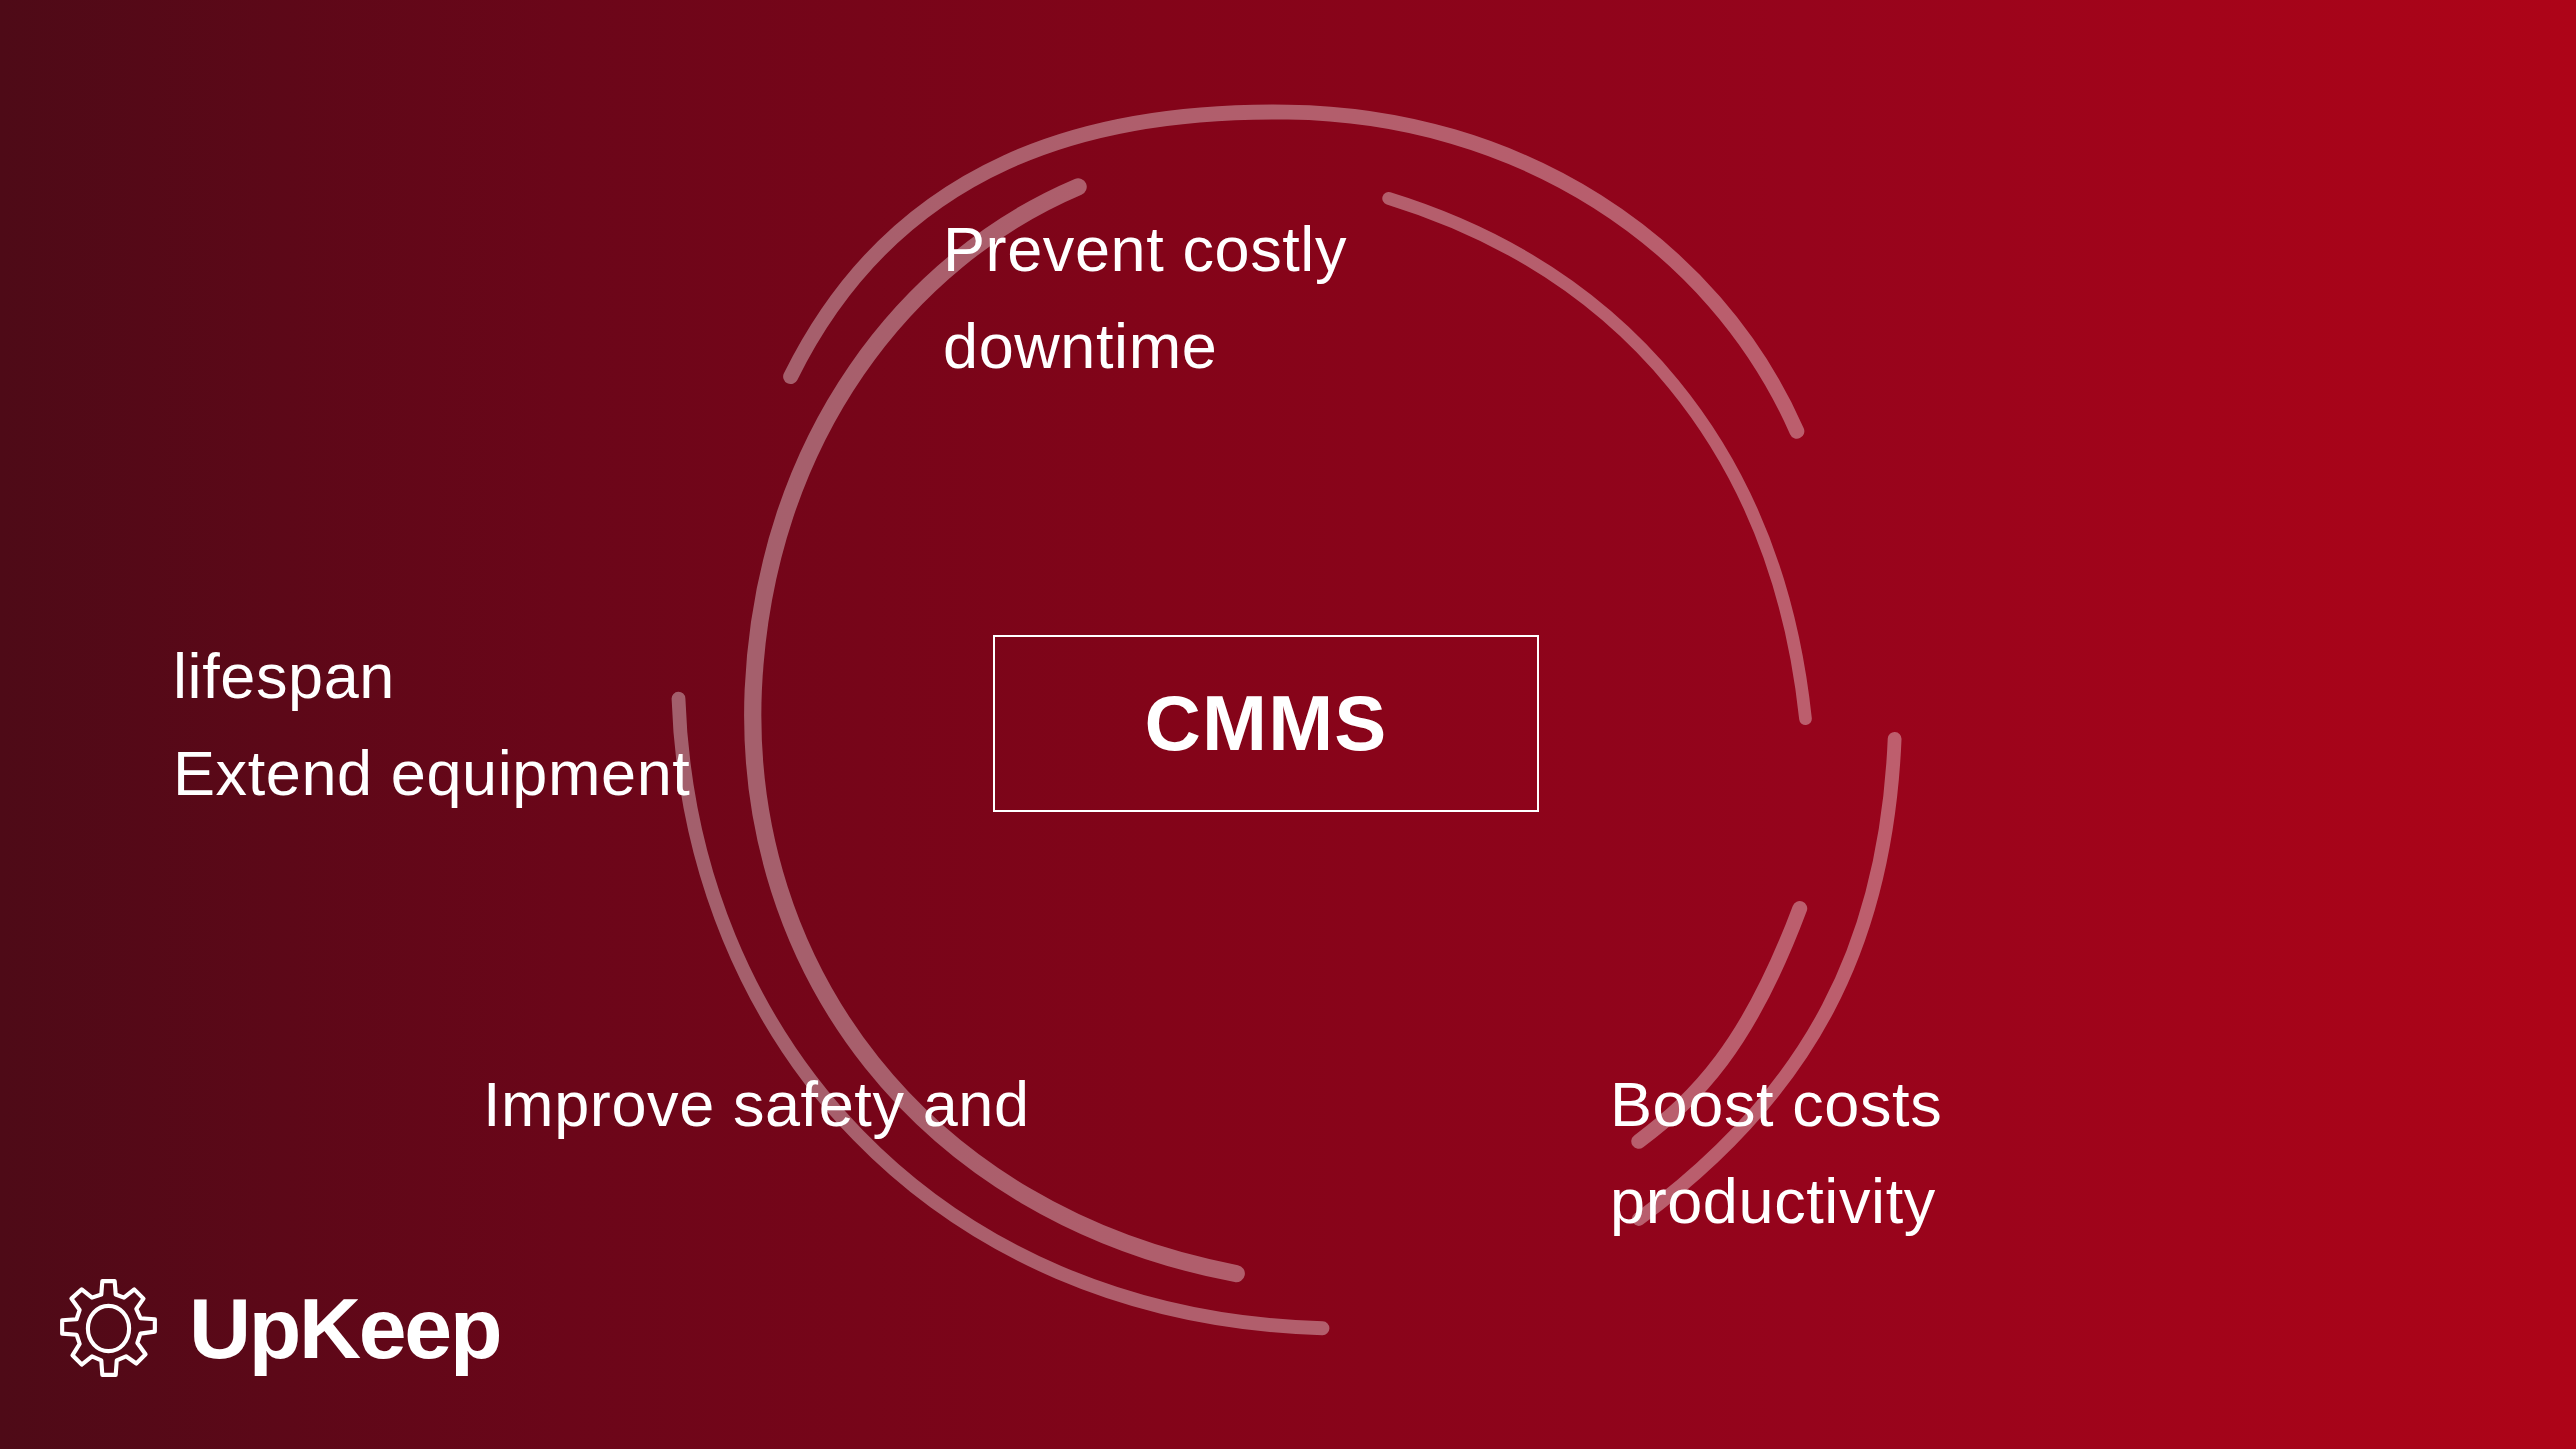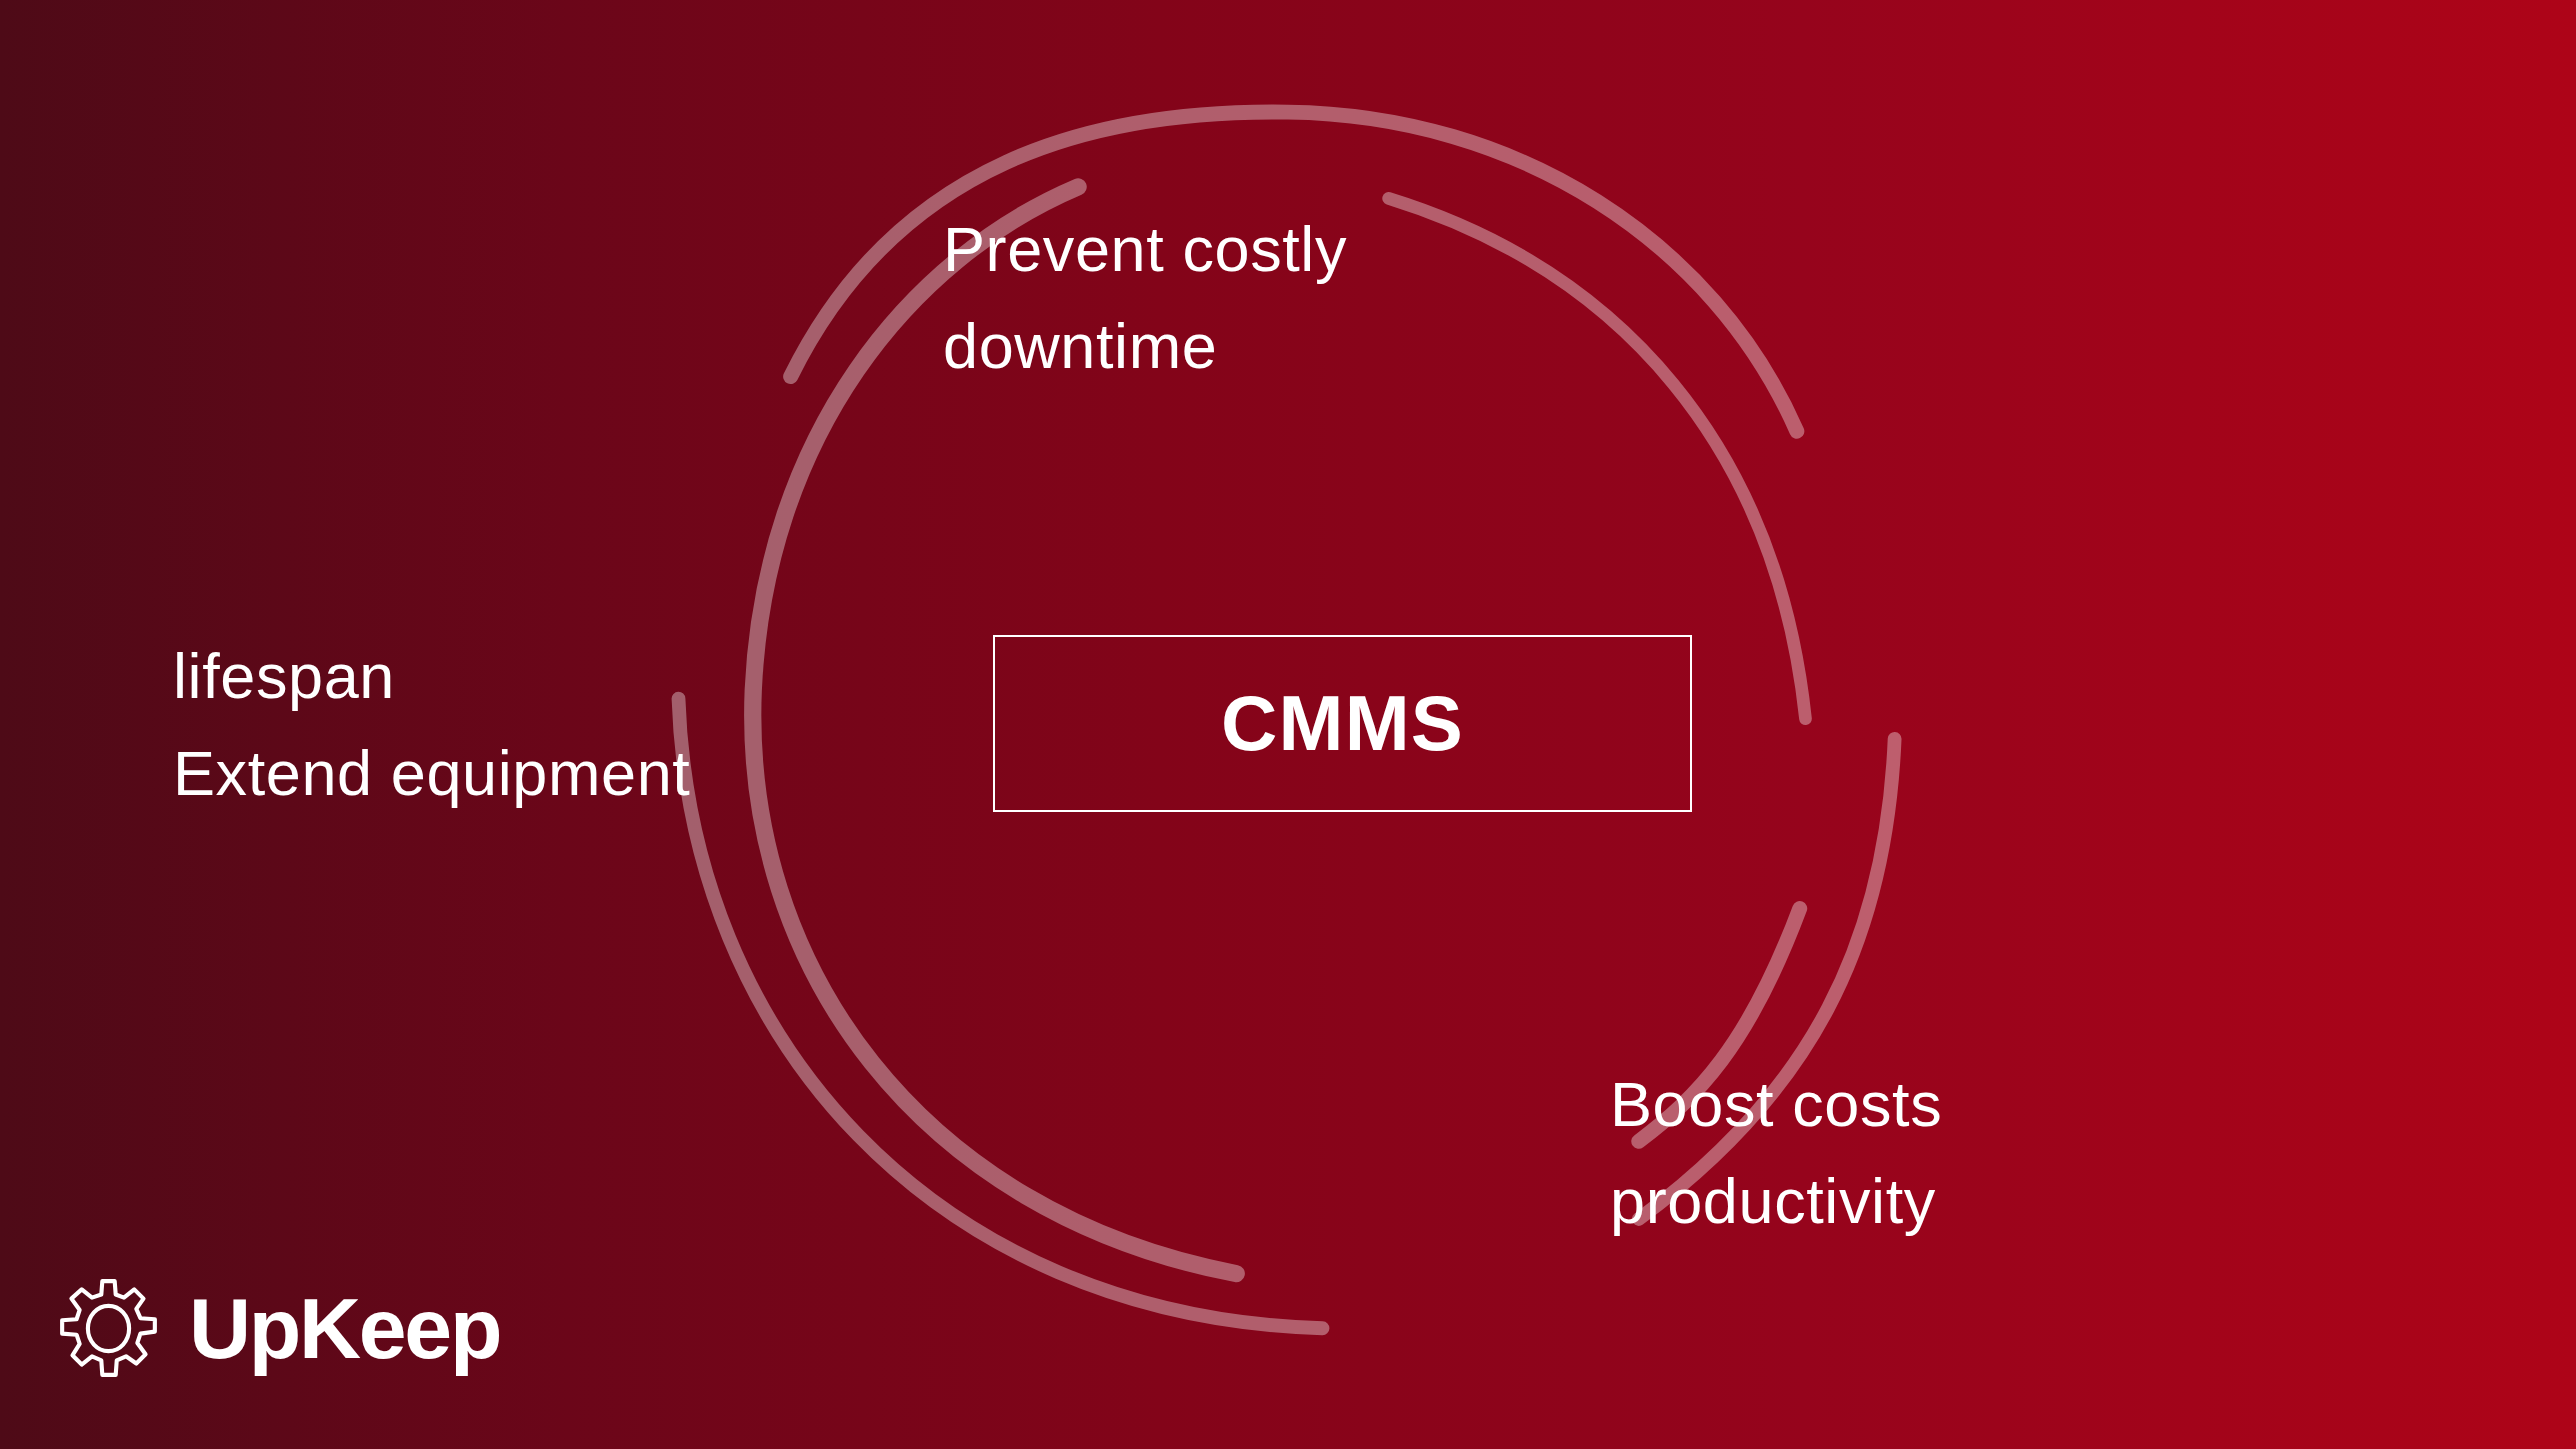--- a/index.html
+++ b/index.html
@@ -8,21 +8,21 @@
     background: linear-gradient(90deg, #4e0a17 0%, #6b0619 22%, #830419 45%, #96041c 70%, #ae0418 100%);
     font-family: "Liberation Sans", sans-serif; color: #ffffff;
   }
   .arcs { position: absolute; left: 0; top: 0; width: 2576px; height: 1449px; }
   .label {
     position: absolute; font-size: 63px; line-height: 97px;
     font-weight: 400; letter-spacing: 0.6px; white-space: nowrap;
   }
   .label span { display: block; }
   .center-box {
-    position: absolute; left: 993px; top: 635px; width: 699px; height: 177px;
+    position: absolute; left: 993px; top: 635px; width: 546px; height: 177px;
     border: 2.3px solid #ffffff; box-sizing: border-box;
     display: flex; align-items: center; justify-content: center;
   }
   .center-box span { font-size: 78px; font-weight: 700; letter-spacing: 1.2px; }
   .logo { position: absolute; left: 57px; top: 1277px; display: flex; align-items: center; }
   .logo svg { width: 103px; height: 103px; }
   .logo-text { font-size: 86px; font-weight: 700; margin-left: 29px; letter-spacing: -2.3px; }
 </style>
 </head>
 <body>
@@ -49,20 +49,21 @@
 </div>
 
 <div class="center-box">
   <span>CMMS</span>
 </div>
 
 <div class="label" style="left:1610px; top:628px; width:782px;">
 </div>
 
 <div class="label" style="left:483px; top:1056px; width:713px;">
+  <span>Improve safety and</span>
 </div>
 
 <div class="label" style="left:1610px; top:1056px; width:506px;">
   <span>Boost costs</span>
   <span>productivity</span>
 </div>
 
 <div class="logo">
   <svg viewBox="0 0 100 100">
     <g fill="none" stroke="#ffffff" stroke-width="4" stroke-linejoin="round">

